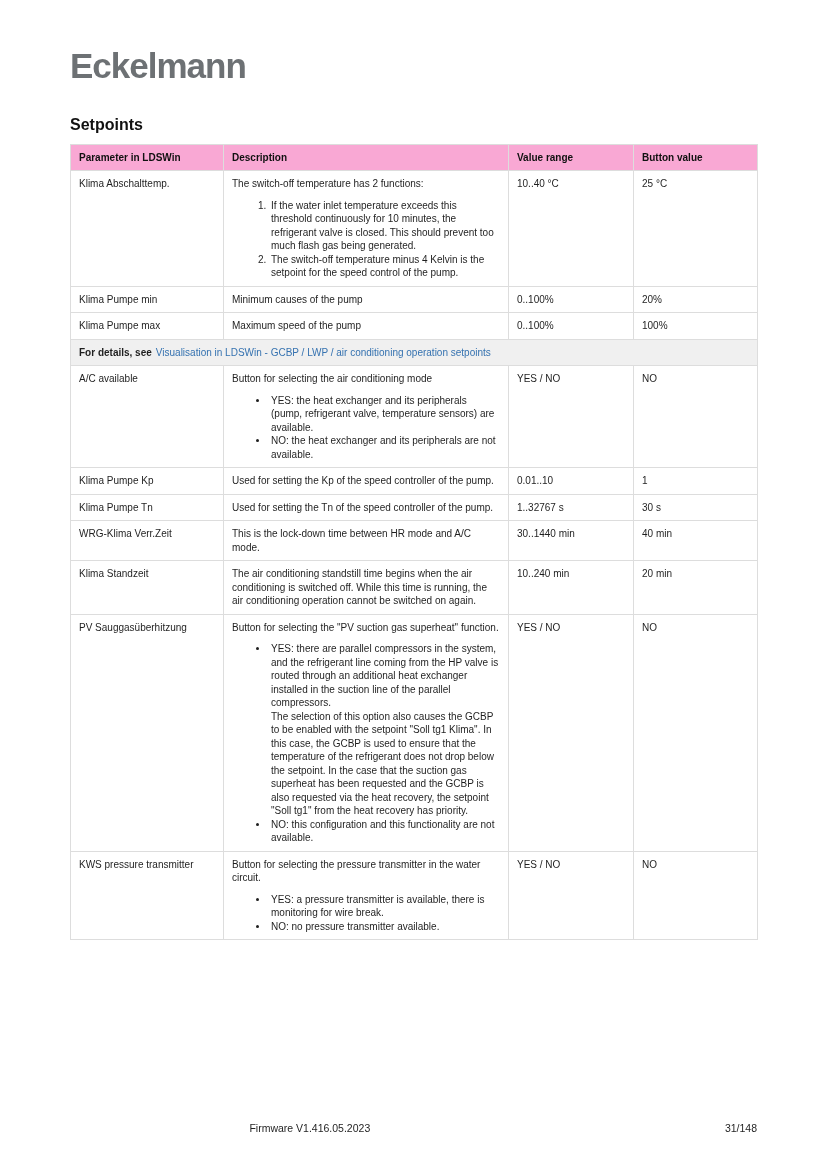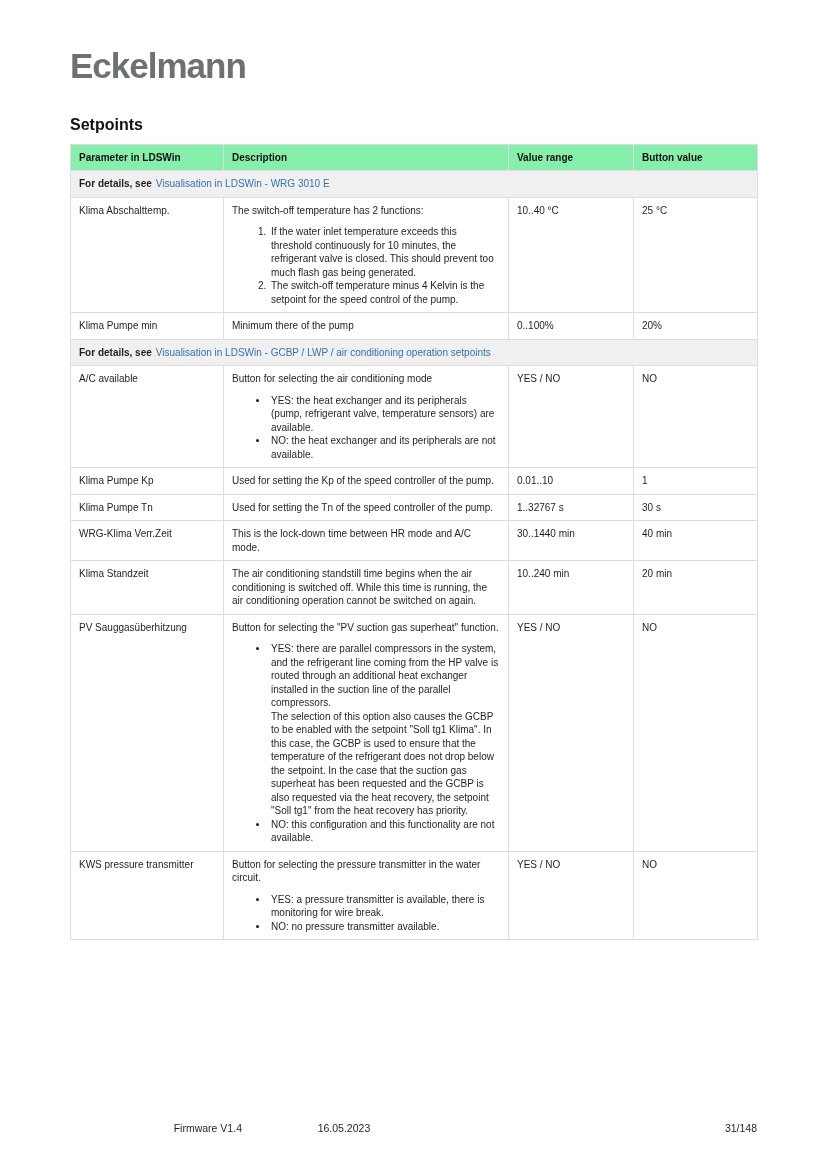--- a/index.html
+++ b/index.html
@@ -37,42 +37,42 @@
     color: #1f1f1f;
   }
   .setpoints th, .setpoints td {
     border: 1px solid #dddddd;
     padding: 6px 8px;
     vertical-align: top;
     text-align: left;
     word-wrap: break-word;
   }
   .setpoints thead th {
-    background: #86efac;
+    background: #f9a8d4;
     font-weight: 700;
     color: #111111;
   }
   tr.section-row td { background: #f0f0f0; }
   .section-prefix { font-weight: 700; }
   a.section-link { color: #3572b0; text-decoration: none; margin-left: 4px; cursor: pointer; }
   .cell-intro { margin: 0; }
   ol.num-list, ul.dot-list { margin: 8px 0 0 0; padding-left: 37px; }
   .num-list li, .dot-list li { margin: 0; padding-left: 2px; }
   .dot-list { list-style-type: disc; }
   .li-cont { margin: 0; }
   .footer {
     position: absolute;
     left: 70px;
     right: 70px;
     top: 1122px;
     display: flex;
     font-size: 10.5px;
     color: #1f1f1f;
   }
-  .footer .fl { flex: 1; text-align: center; margin-left: 28px; }
+  .footer .fl { flex: 1; text-align: right; margin-left: 28px; }
   .footer .fc { flex: 1; text-align: left; }
   .footer .fr { flex: 1; text-align: right; }
 </style>
 </head>
 <body>
 
 <div class="page">
   <div class="content">
 
     <div class="logo">Eckelmann</div>
@@ -89,46 +89,47 @@
       <thead>
         <tr>
           <th>Parameter in LDSWin</th>
           <th>Description</th>
           <th>Value range</th>
           <th>Button value</th>
         </tr>
       </thead>
       <tbody>
 
-        <tr class="section-row">
-          <td colspan="4">
-            <span class="section-prefix">For details, see</span><a class="section-link">Visualisation in LDSWin - WRG 3010 E</a>
-          </td>
-        </tr>
 
         <tr>
           <td>Klima Abschalttemp.</td>
           <td>
             <p class="cell-intro">The switch-off temperature has 2 functions:</p>
             <ol class="num-list">
               <li>If the water inlet temperature exceeds this threshold continuously for 10 minutes, the refrigerant valve is closed. This should prevent too much flash gas being generated.</li>
               <li>The switch-off temperature minus 4 Kelvin is the setpoint for the speed control of the pump.</li>
             </ol>
           </td>
           <td>10..40 °C</td>
           <td>25 °C</td>
         </tr>
 
         <tr>
           <td>Klima Pumpe min</td>
-          <td>Minimum there of the pump</td>
+          <td>Minimum causes of the pump</td>
           <td>0..100%</td>
           <td>20%</td>
         </tr>
 
+        <tr>
+          <td>Klima Pumpe max</td>
+          <td>Maximum speed of the pump</td>
+          <td>0..100%</td>
+          <td>100%</td>
+        </tr>
 
         <tr class="section-row">
           <td colspan="4">
             <span class="section-prefix">For details, see</span><a class="section-link">Visualisation in LDSWin - GCBP / LWP / air conditioning operation setpoints</a>
           </td>
         </tr>
 
         <tr>
           <td>A/C available</td>
           <td>

